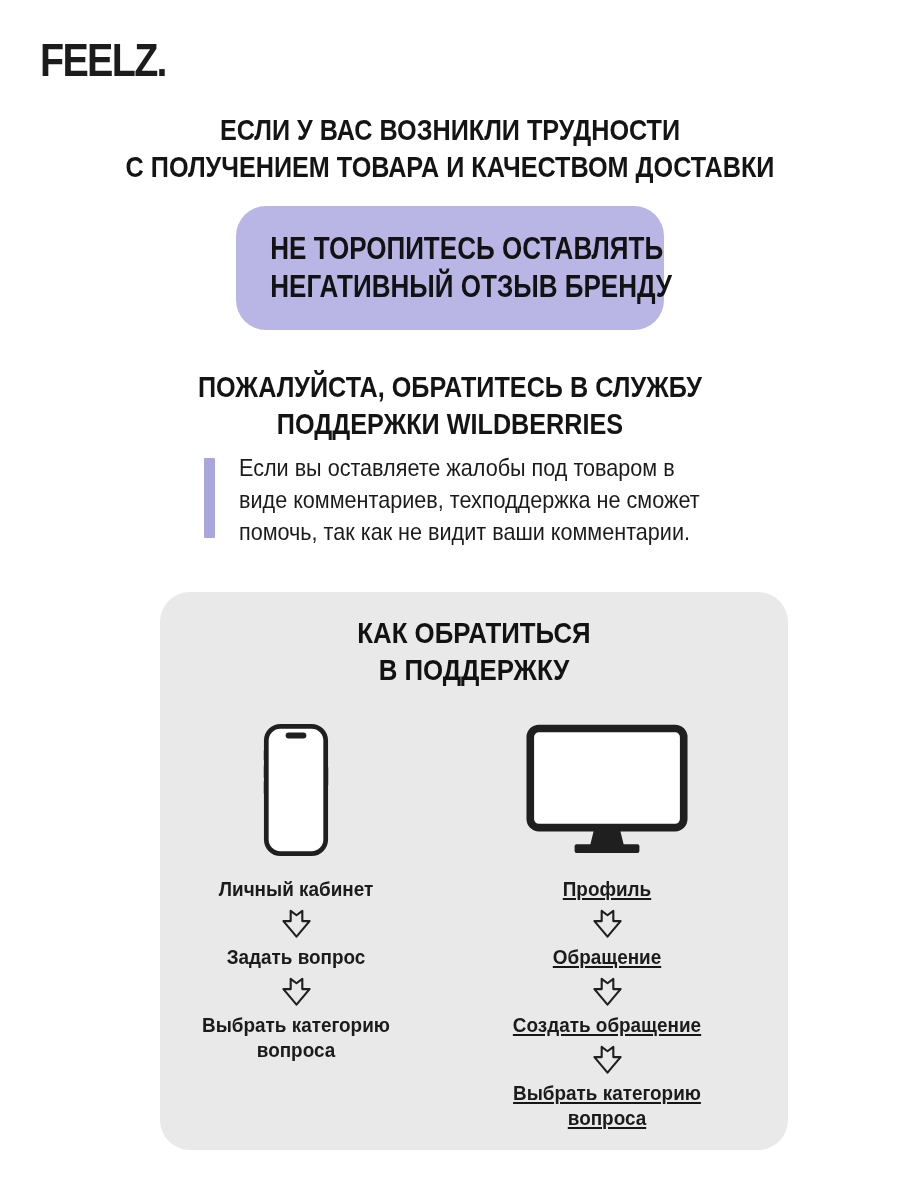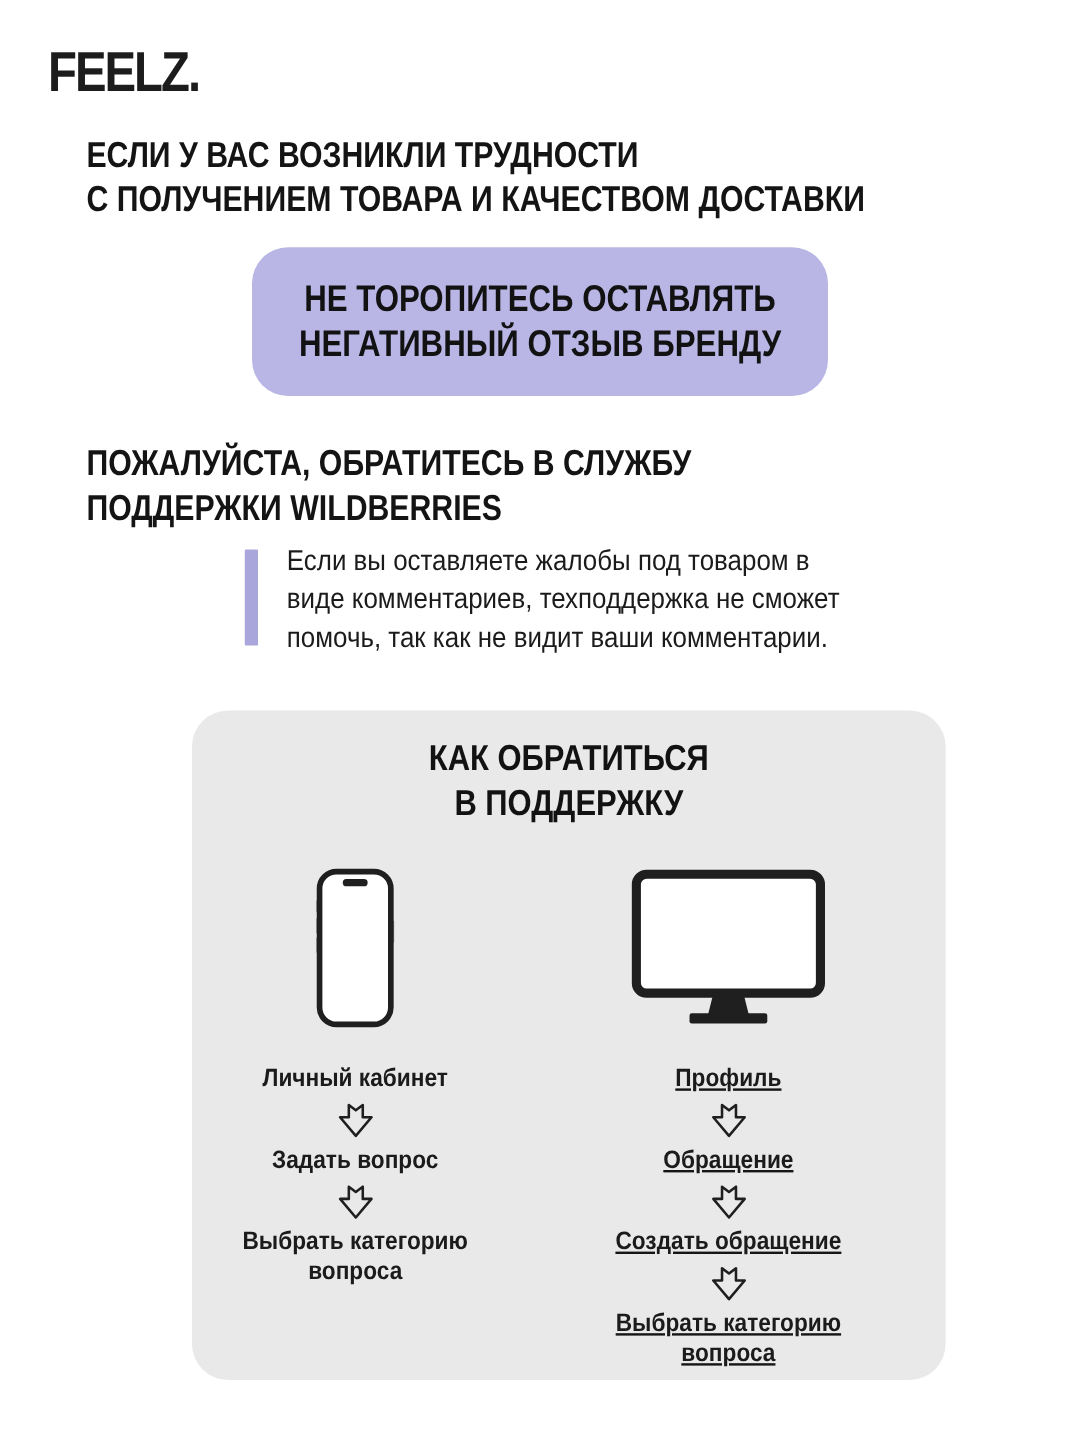--- a/index.html
+++ b/index.html
@@ -11,29 +11,29 @@
     position:relative;
     overflow:hidden;
   }
   .logo{
     position:absolute;left:40px;top:32px;
     font-size:47px;font-weight:900;letter-spacing:-2px;
     transform:scaleX(0.84);transform-origin:0 0;
     color:#1c1c1c;
   }
   .h-center{
-    position:absolute;left:0;width:900px;
+    position:absolute;left:0;width:900px;text-align:center;
     font-weight:700;font-size:30px;line-height:37px;color:#141414;
   }
   .h1{top:111px;}
   .h2{top:368px;}
   .h-center .line{display:block;transform:scaleX(0.84);transform-origin:50% 50%;white-space:nowrap;}
   .highlight{
     position:absolute;top:206px;left:50%;transform:translateX(-50%);
-    width:480px;height:124px;border-radius:30px;
+    width:428px;height:124px;border-radius:30px;
     display:flex;flex-direction:column;justify-content:center;
     text-align:center;font-size:31px;font-weight:700;line-height:38px;color:#121212;
   }
   .highlight .line{display:block;transform:scaleX(0.84);transform-origin:50% 50%;white-space:nowrap;}
   .note{
     position:absolute;top:452px;left:204px;display:flex;align-items:flex-start;
   }
   .note-bar{width:11px;height:80px;margin-top:6px;border-radius:1px;}
   .note-text{
     margin-left:24px;width:532px;
@@ -49,21 +49,21 @@
     font-size:30px;font-weight:700;line-height:37px;color:#121212;
   }
   .card-title .line{display:block;transform:scaleX(0.86);transform-origin:50% 50%;white-space:nowrap;}
   .column{
     position:absolute;top:115px;width:280px;
     display:flex;flex-direction:column;align-items:center;
   }
   .col-left{left:-4px;}
   .col-right{left:307px;text-decoration:underline;}
   .icon-box{height:165px;display:flex;align-items:center;justify-content:center;}
-  .steps{margin-top:14px;display:flex;flex-direction:column;align-items:center;}
+  .steps{margin-top:4px;display:flex;flex-direction:column;align-items:center;}
   .step-label{
     width:250px;text-align:center;
     font-size:21px;font-weight:700;line-height:25px;color:#1b1b1b;
     transform:scaleX(0.90);transform-origin:50% 50%;
   }
   .arrow-icon{margin:7px 0 5px;display:block;}
 </style>
 </head>
 <body>
 

